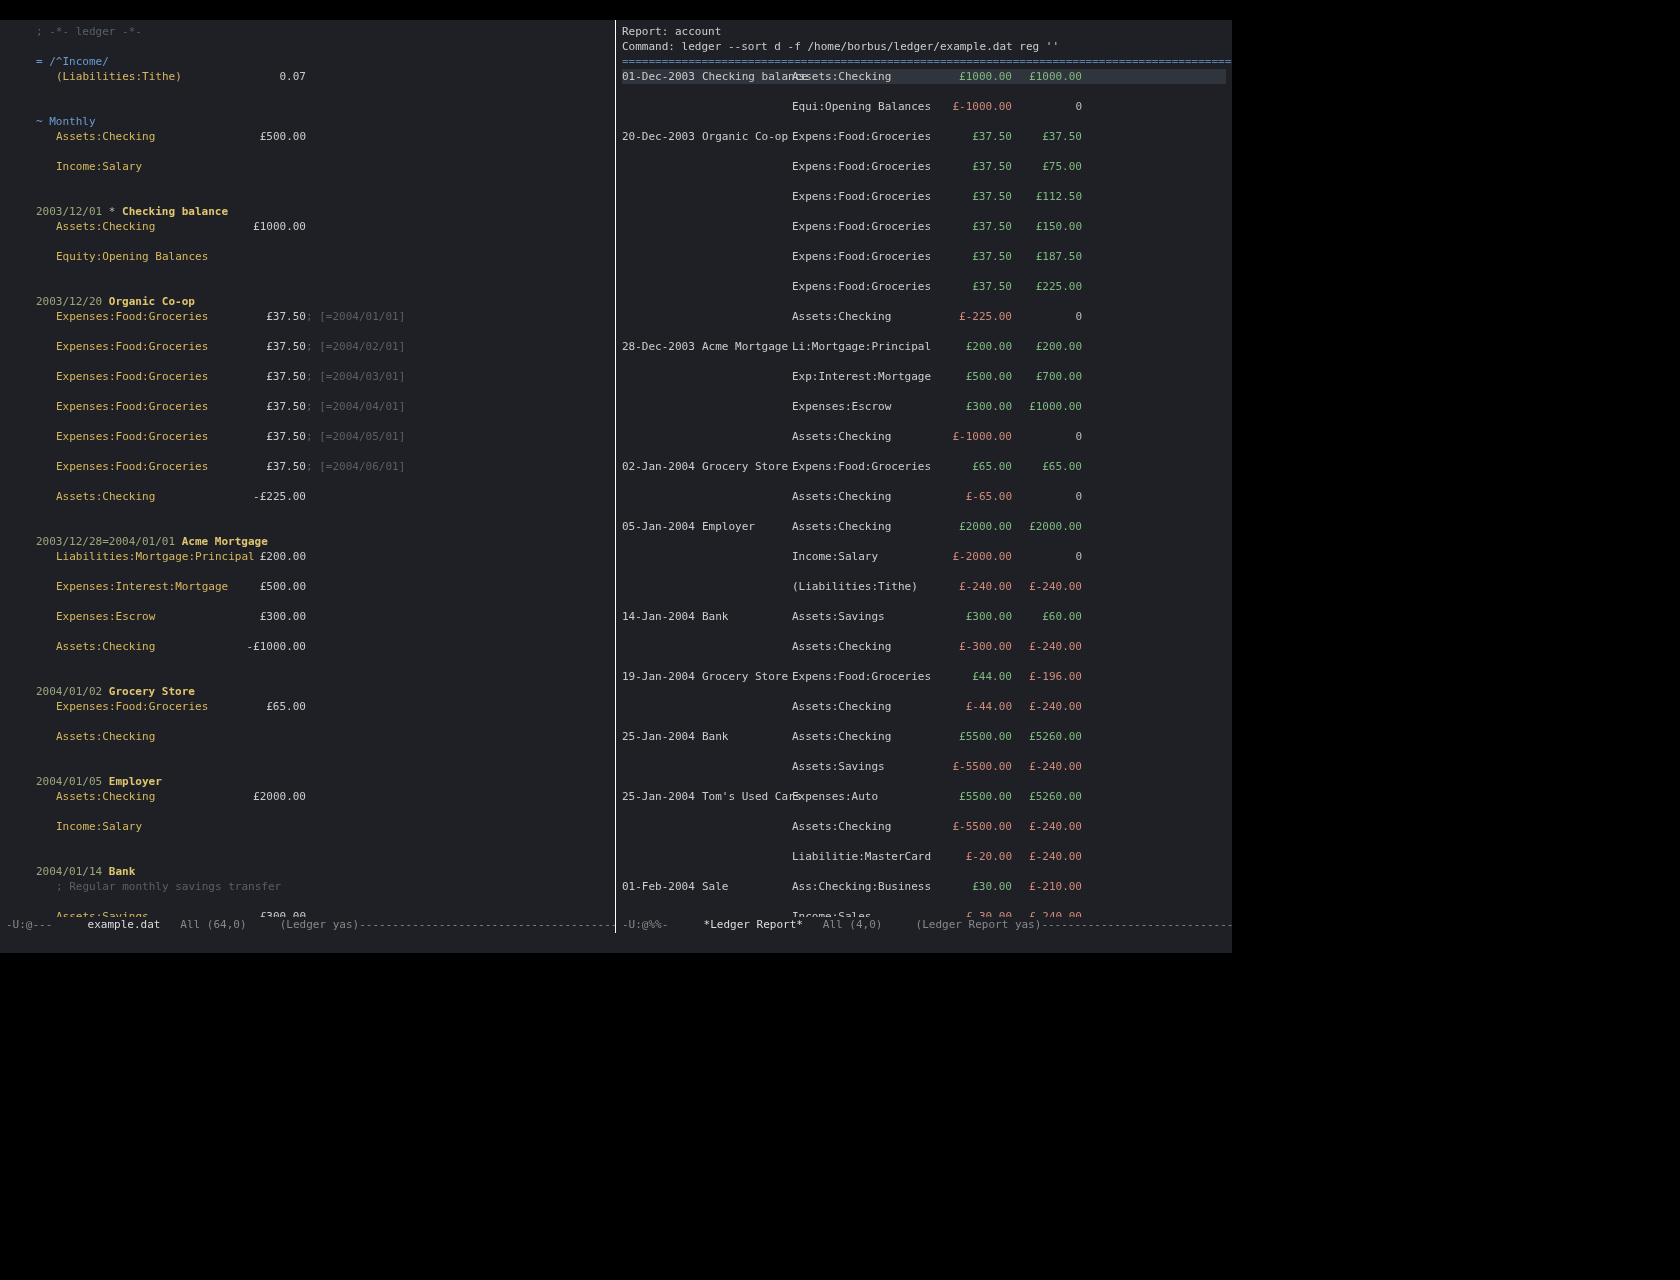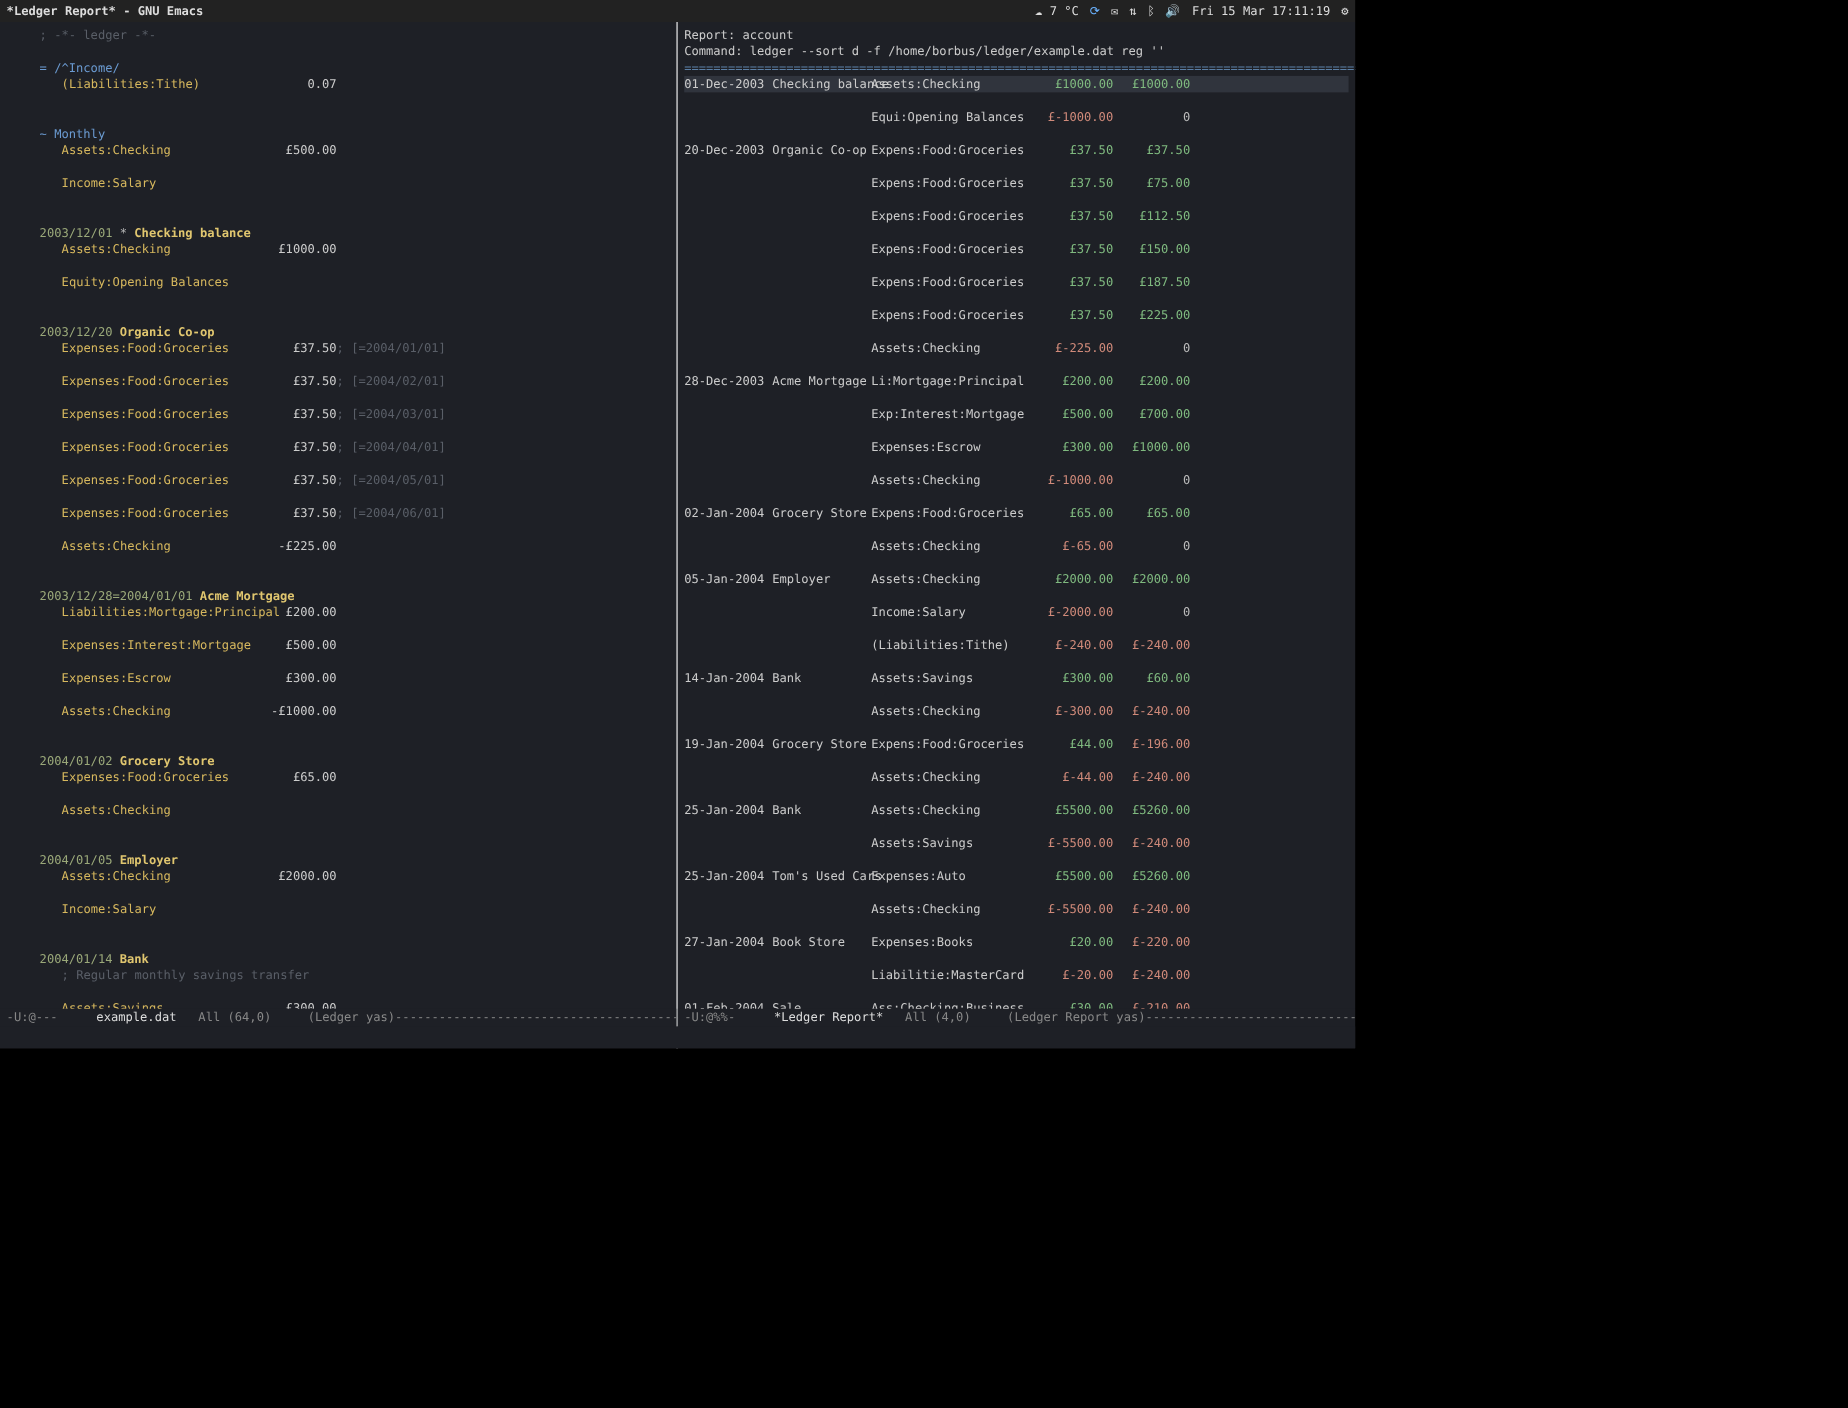--- a/index.html
+++ b/index.html
@@ -71,34 +71,20 @@
   .lg-acct { width:180px; }
   .lg-amt  { width:70px; text-align:right; }
   .lg-note { color:#5a5f68; }
 
   .hr { color:#5b7fa6; letter-spacing:0; }
 </style>
 </head>
 <body>
 
 <div class="stage">
-  <div class="topbar">
-    <span class="title">*Ledger Report* - GNU Emacs</span>
-    <span class="spacer"></span>
-    <div class="tray">
-      <span>☁ <span>7 °C</span></span>
-      <span style="color:#6bb3ff">⟳</span>
-      <span>✉</span>
-      <span>⇅</span>
-      <span>ᛒ</span>
-      <span>🔊</span>
-      <span>Fri 15 Mar 17:11:19</span>
-      <span>⚙</span>
-    </div>
-  </div>
 
   <div class="workarea">
 
     <div class="pane left">
       <div class="buffer" id="left-buffer"><span class="c-comment">; -*- ledger -*-</span>
 
 <span class="c-dir">= /^Income/</span>
 <span class="lg-line"><span class="lg-ind"></span><span class="lg-acct c-acct">(Liabilities:Tithe)</span><span class="lg-amt c-amt">0.07</span></span>
 
 <span class="c-dir">~ Monthly</span>
@@ -187,21 +173,20 @@
 <span class="rp-row"><span class="rp-date"></span><span class="rp-payee"></span><span class="rp-acct">Income:Salary</span><span class="rp-amt c-amt-neg">£-2000.00</span><span class="rp-bal ">0</span></span>
 <span class="rp-row"><span class="rp-date"></span><span class="rp-payee"></span><span class="rp-acct">(Liabilities:Tithe)</span><span class="rp-amt c-amt-neg">£-240.00</span><span class="rp-bal c-amt-neg">£-240.00</span></span>
 <span class="rp-row"><span class="rp-date">14-Jan-2004</span><span class="rp-payee">Bank</span><span class="rp-acct">Assets:Savings</span><span class="rp-amt c-amt-pos">£300.00</span><span class="rp-bal c-amt-pos">£60.00</span></span>
 <span class="rp-row"><span class="rp-date"></span><span class="rp-payee"></span><span class="rp-acct">Assets:Checking</span><span class="rp-amt c-amt-neg">£-300.00</span><span class="rp-bal c-amt-neg">£-240.00</span></span>
 <span class="rp-row"><span class="rp-date">19-Jan-2004</span><span class="rp-payee">Grocery Store</span><span class="rp-acct">Expens:Food:Groceries</span><span class="rp-amt c-amt-pos">£44.00</span><span class="rp-bal c-amt-neg">£-196.00</span></span>
 <span class="rp-row"><span class="rp-date"></span><span class="rp-payee"></span><span class="rp-acct">Assets:Checking</span><span class="rp-amt c-amt-neg">£-44.00</span><span class="rp-bal c-amt-neg">£-240.00</span></span>
 <span class="rp-row"><span class="rp-date">25-Jan-2004</span><span class="rp-payee">Bank</span><span class="rp-acct">Assets:Checking</span><span class="rp-amt c-amt-pos">£5500.00</span><span class="rp-bal c-amt-pos">£5260.00</span></span>
 <span class="rp-row"><span class="rp-date"></span><span class="rp-payee"></span><span class="rp-acct">Assets:Savings</span><span class="rp-amt c-amt-neg">£-5500.00</span><span class="rp-bal c-amt-neg">£-240.00</span></span>
 <span class="rp-row"><span class="rp-date">25-Jan-2004</span><span class="rp-payee">Tom's Used Cars</span><span class="rp-acct">Expenses:Auto</span><span class="rp-amt c-amt-pos">£5500.00</span><span class="rp-bal c-amt-pos">£5260.00</span></span>
 <span class="rp-row"><span class="rp-date"></span><span class="rp-payee"></span><span class="rp-acct">Assets:Checking</span><span class="rp-amt c-amt-neg">£-5500.00</span><span class="rp-bal c-amt-neg">£-240.00</span></span>
-<span class="rp-row"><span class="rp-date">27-Jan-2004</span><span class="rp-payee">Book Store</span><span class="rp-acct">Expenses:Books</span><span class="rp-amt c-amt-pos">£20.00</span><span class="rp-bal c-amt-neg">£-220.00</span></span>
 <span class="rp-row"><span class="rp-date"></span><span class="rp-payee"></span><span class="rp-acct">Liabilitie:MasterCard</span><span class="rp-amt c-amt-neg">£-20.00</span><span class="rp-bal c-amt-neg">£-240.00</span></span>
 <span class="rp-row"><span class="rp-date">01-Feb-2004</span><span class="rp-payee">Sale</span><span class="rp-acct">Ass:Checking:Business</span><span class="rp-amt c-amt-pos">£30.00</span><span class="rp-bal c-amt-neg">£-210.00</span></span>
 <span class="rp-row"><span class="rp-date"></span><span class="rp-payee"></span><span class="rp-acct">Income:Sales</span><span class="rp-amt c-amt-neg">£-30.00</span><span class="rp-bal c-amt-neg">£-240.00</span></span>
 </div>
       <div class="modeline"><span>-U:@%%-  </span><span class="c-modefile">*Ledger Report*</span><span>   All (4,0)     (Ledger Report yas)</span><span id="dash-right">--------------------------------------------------------------------------------------------------------------------------------------------------------------------------------------------------------</span></div>
     </div>
   </div>
   <div class="minibuf"></div>
 </div>
 

